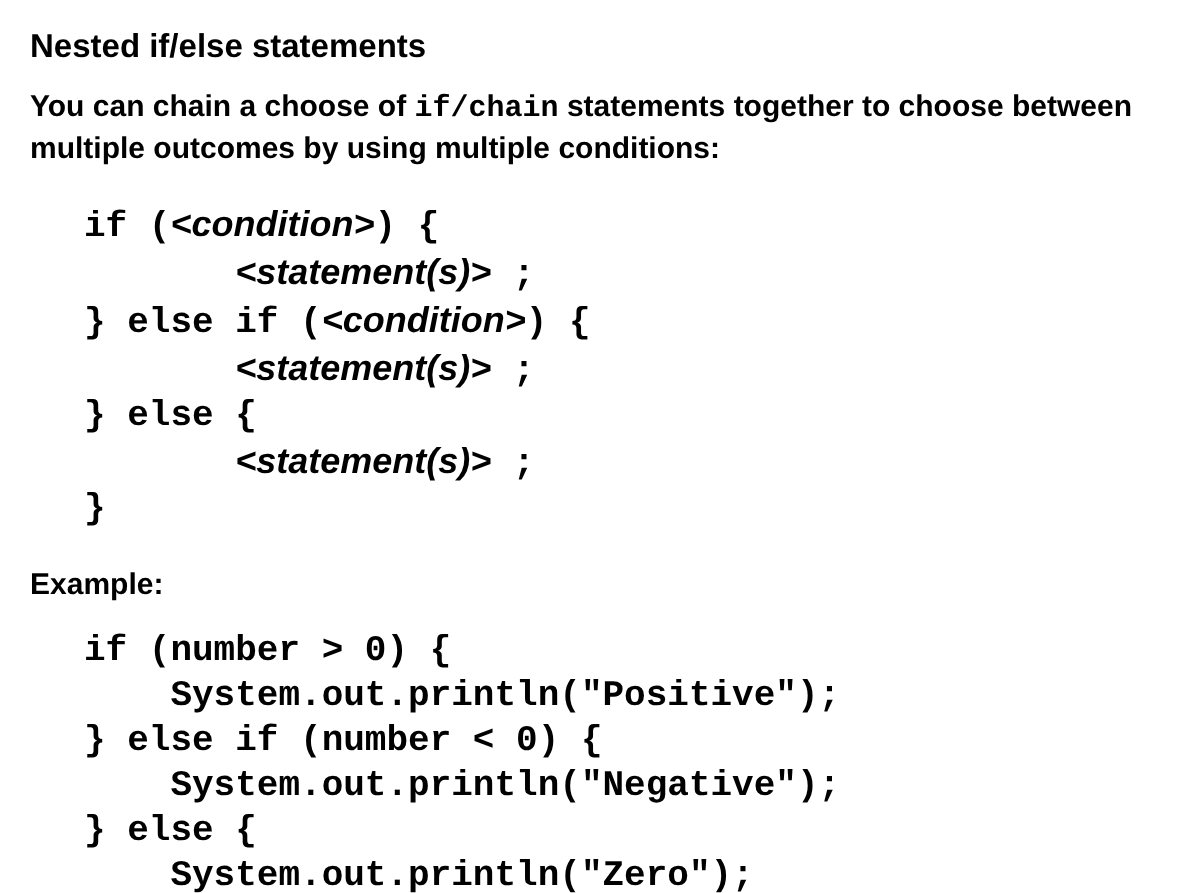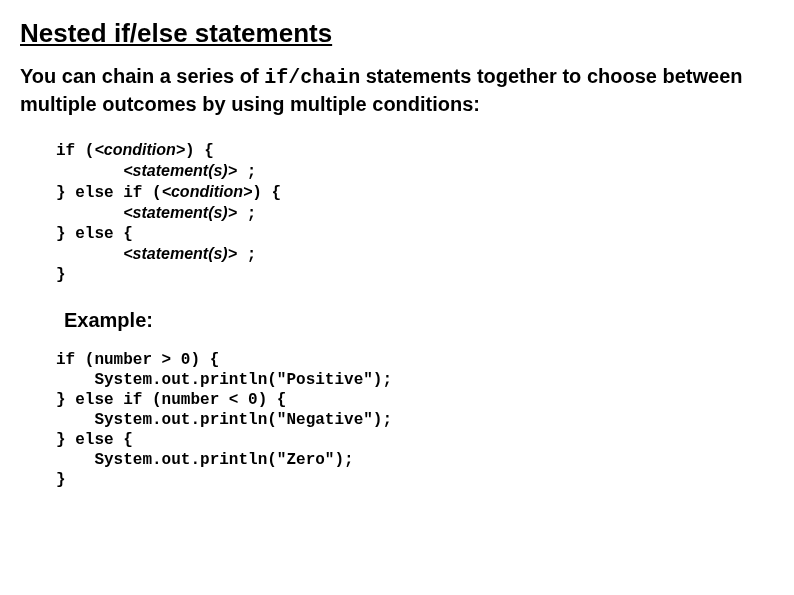--- a/index.html
+++ b/index.html
@@ -6,62 +6,60 @@
     margin: 0;
     padding: 18px 20px;
     font-family: Arial, Helvetica, sans-serif;
     color: #000;
     background: #fff;
     width: 794px;
     height: 595px;
     box-sizing: border-box;
   }
   .title {
-    font-size: 26px;
+    font-size: 22px;
     font-weight: bold;
-    text-decoration: underline;
     margin-bottom: 14px;
   }
   .intro {
     font-size: 20px;
     font-weight: bold;
     line-height: 1.35;
     margin-bottom: 22px;
   }
   .intro .mono {
     font-family: "Courier New", Courier, monospace;
     font-weight: bold;
   }
   .code-block {
     font-family: "Courier New", Courier, monospace;
-    font-size: 16px;
+    font-size: 24px;
     font-weight: bold;
     white-space: pre;
     line-height: 1.25;
     margin-left: 36px;
     margin-bottom: 24px;
   }
   .code-block .ital {
     font-family: Arial, Helvetica, sans-serif;
     font-style: italic;
     font-weight: bold;
   }
   .example-label {
     font-size: 20px;
     font-weight: bold;
     margin-bottom: 18px;
-    margin-left: 44px;
   }
 </style>
 </head>
 <body>
 
 <div class="title">Nested if/else statements</div>
 
-<div class="intro"><span>You can chain a series of </span><span class="mono">if/chain</span><span> statements together to choose between multiple outcomes by using multiple conditions:</span></div>
+<div class="intro"><span>You can chain a choose of </span><span class="mono">if/chain</span><span> statements together to choose between multiple outcomes by using multiple conditions:</span></div>
 
 <div class="code-block"><span>if (</span><span class="ital">&lt;condition&gt;</span><span>) {</span>
 <span>       </span><span class="ital">&lt;statement(s)&gt;</span><span> ;</span>
 <span>} else if (</span><span class="ital">&lt;condition&gt;</span><span>) {</span>
 <span>       </span><span class="ital">&lt;statement(s)&gt;</span><span> ;</span>
 <span>} else {</span>
 <span>       </span><span class="ital">&lt;statement(s)&gt;</span><span> ;</span>
 <span>}</span></div>
 
 <div class="example-label">Example:</div>

